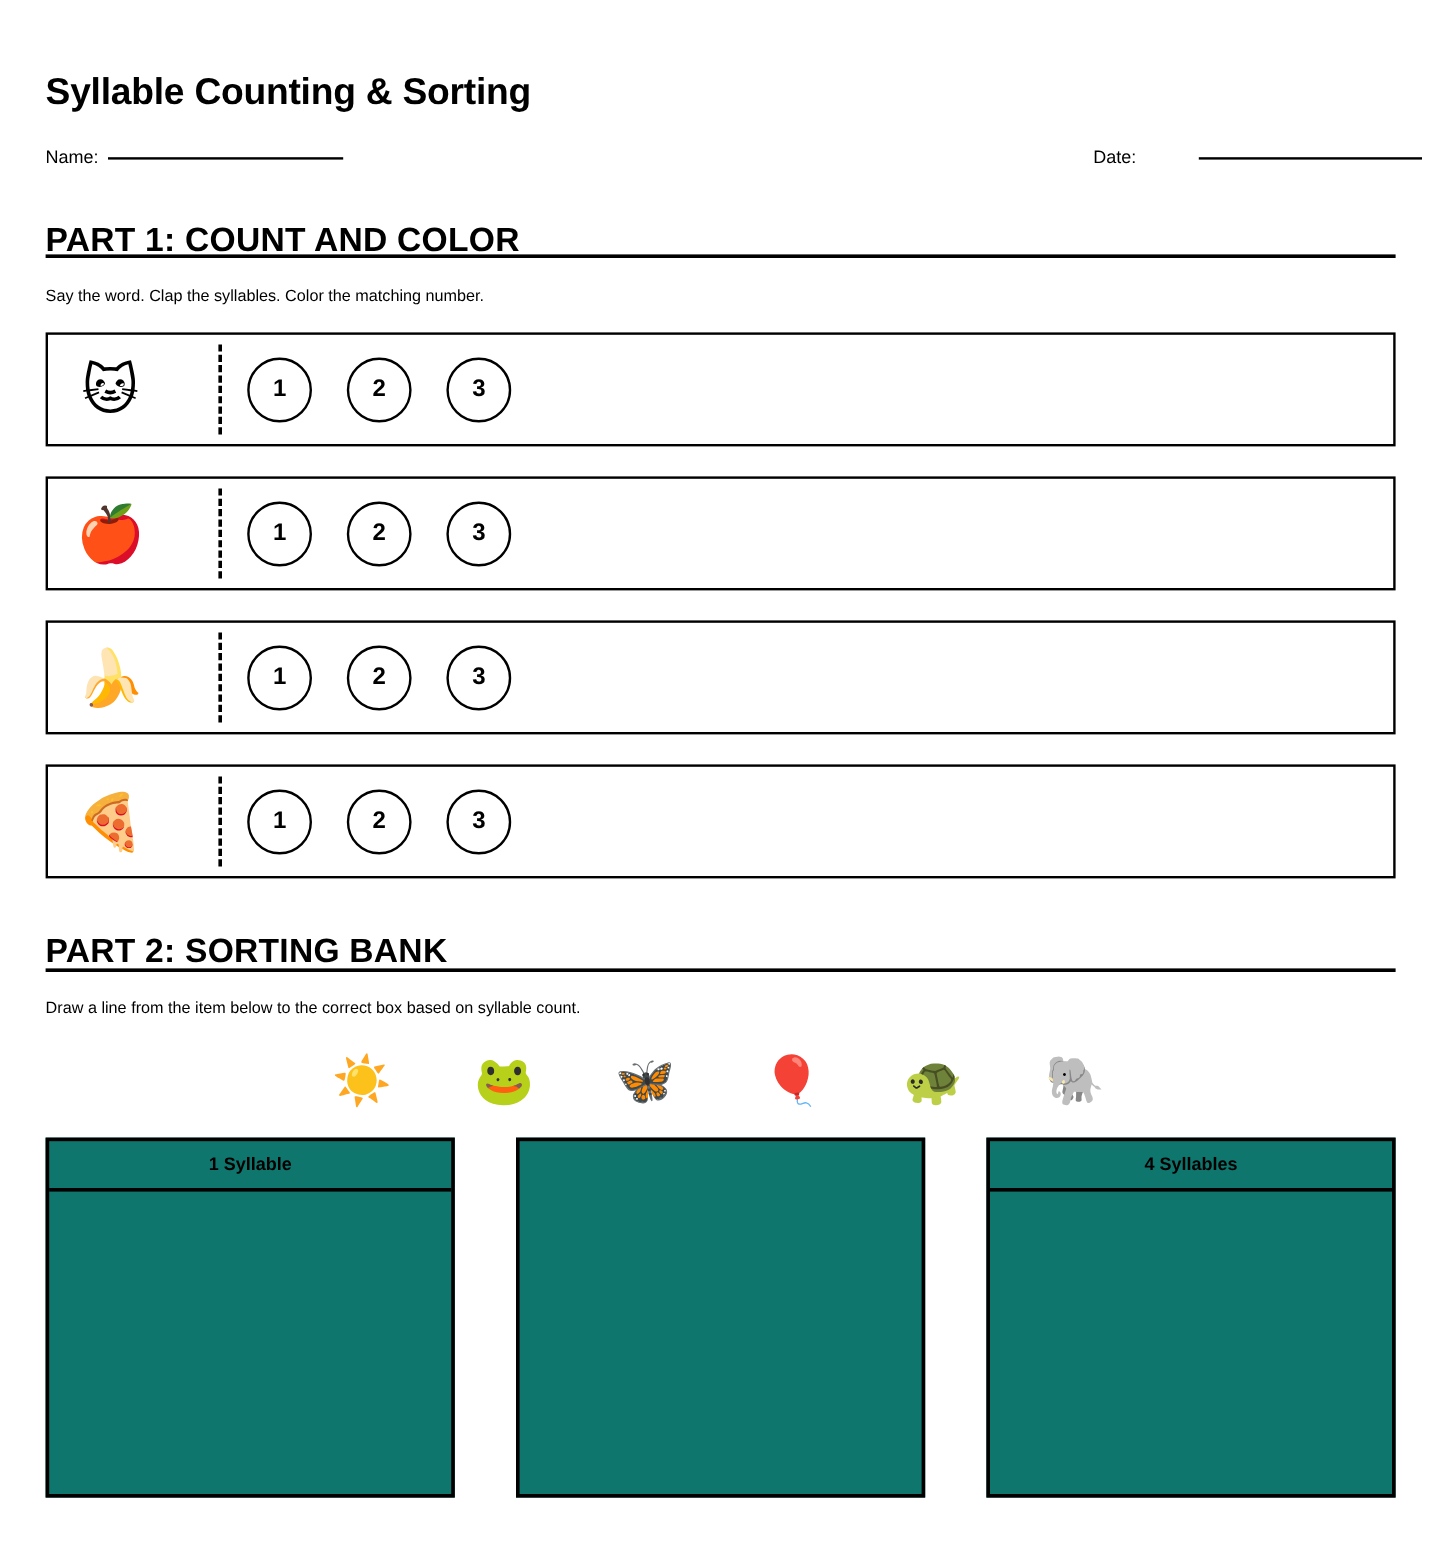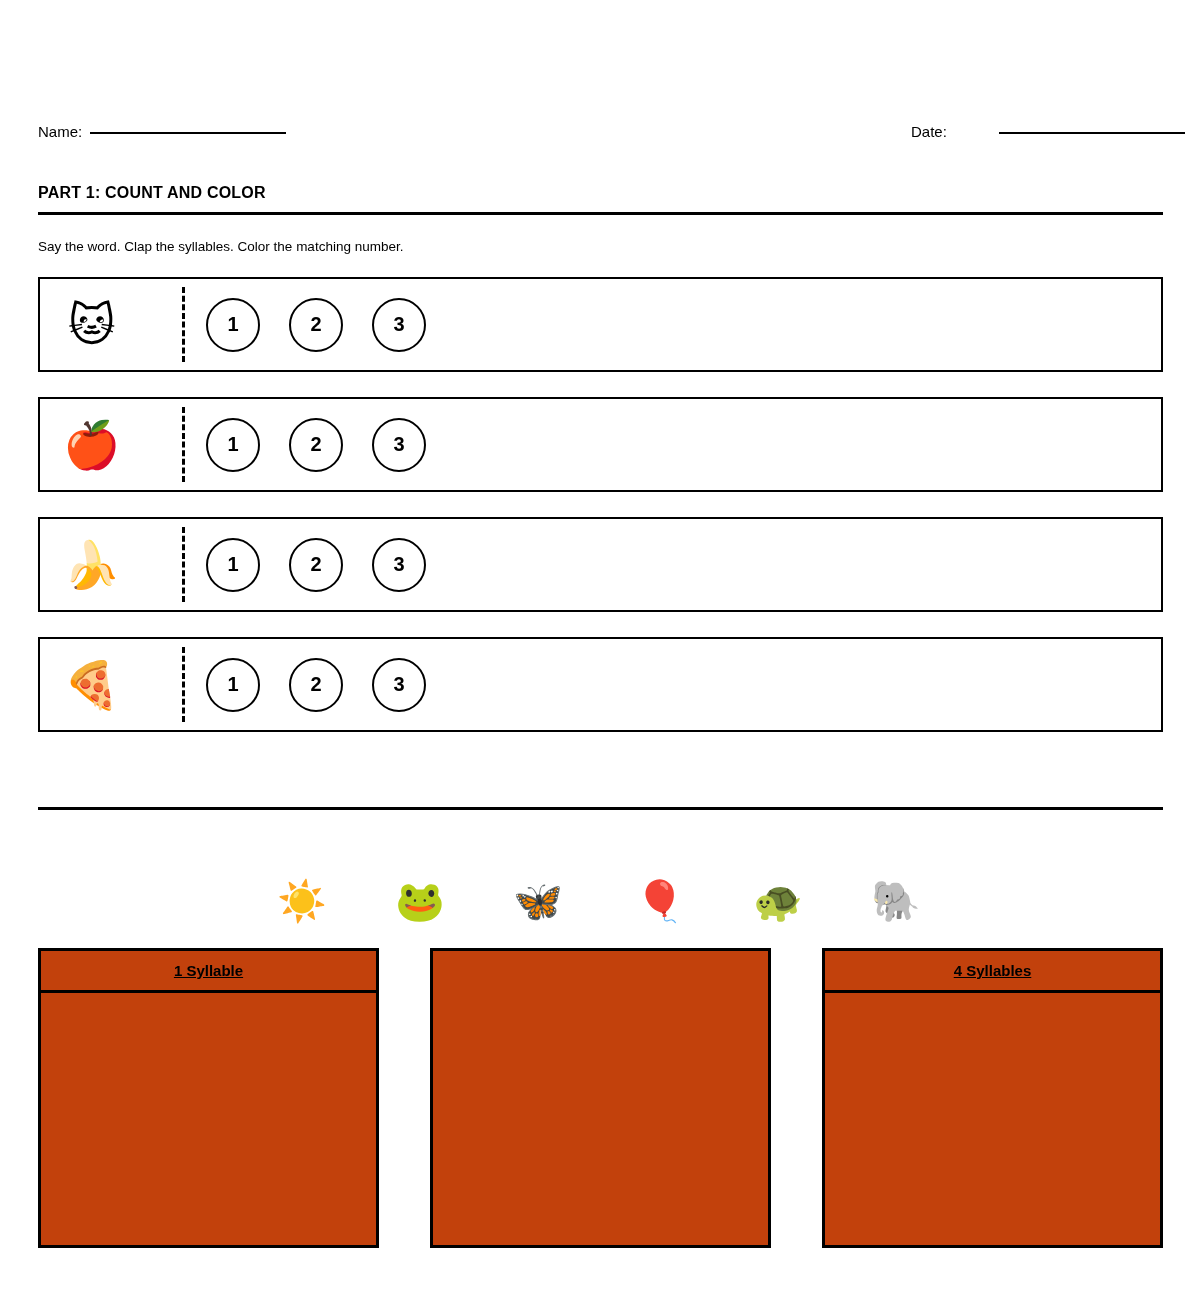--- a/index.html
+++ b/index.html
@@ -62,21 +62,21 @@
     top: -3px;
   }
   .rule-name { width: 196px; }
   .rule-date { width: 186px; }
 
   
   .section-head {
     position: absolute;
     left: 38px;
     width: 1125px;
-    font-size: 16px;
+    font-size: 28px;
     font-weight: bold;
     letter-spacing: 0.2px;
     white-space: nowrap;
   }
   .section-rule {
     position: absolute;
     left: 38px;
     width: 1125px;
     height: 0;
     border-top: 3px solid #000;
@@ -181,22 +181,21 @@
     width: 1125px;
     height: 300px;
   }
   .sort-box {
     position: absolute;
     top: 0;
     box-sizing: border-box;
     width: 341px;
     height: 300px;
     border: 3px solid #000;
-    background: #c2410c;
-    text-decoration: underline;
+    background: #0f766e;
   }
   .sort-box:nth-of-type(1) { left: 0px; }
   .sort-box:nth-of-type(2) { left: 392px; }
   .sort-box:nth-of-type(3) { left: 784px; }
   .sort-header {
     box-sizing: border-box;
     height: 42px;
     border-bottom: 3px solid #000;
     display: flex;
     align-items: center;
@@ -206,20 +205,21 @@
   }
   .sort-body {
     height: 251px;
   }
 </style>
 </head>
 <body>
 
 <div class="page">
 
+  <div class="title">Syllable Counting &amp; Sorting</div>
 
   <div class="field-row">
     <div class="field field-name">
       <span class="field-label">Name:</span>
       <span class="rule-line rule-name"></span>
     </div>
     <div class="field field-date">
       <span class="field-label">Date:</span>
       <span class="rule-line rule-date"></span>
     </div>
@@ -266,21 +266,23 @@
       <div class="row-divider"></div>
       <div class="choices">
         <div class="choice-circle">1</div>
         <div class="choice-circle">2</div>
         <div class="choice-circle">3</div>
       </div>
     </div>
 
   </div>
 
+  <div class="section-head" id="part2-head">PART 2: SORTING BANK</div>
   <div class="section-rule" id="part2-rule"></div>
+  <div class="section-note" id="part2-note">Draw a line from the item below to the correct box based on syllable count.</div>
 
   <div class="bank">
     <div class="bank-item" style="left:238px">☀️</div>
     <div class="bank-item" style="left:356px">🐸</div>
     <div class="bank-item" style="left:474px">🦋</div>
     <div class="bank-item" style="left:596px">🎈</div>
     <div class="bank-item" style="left:714px">🐢</div>
     <div class="bank-item" style="left:832px">🐘</div>
   </div>
 

